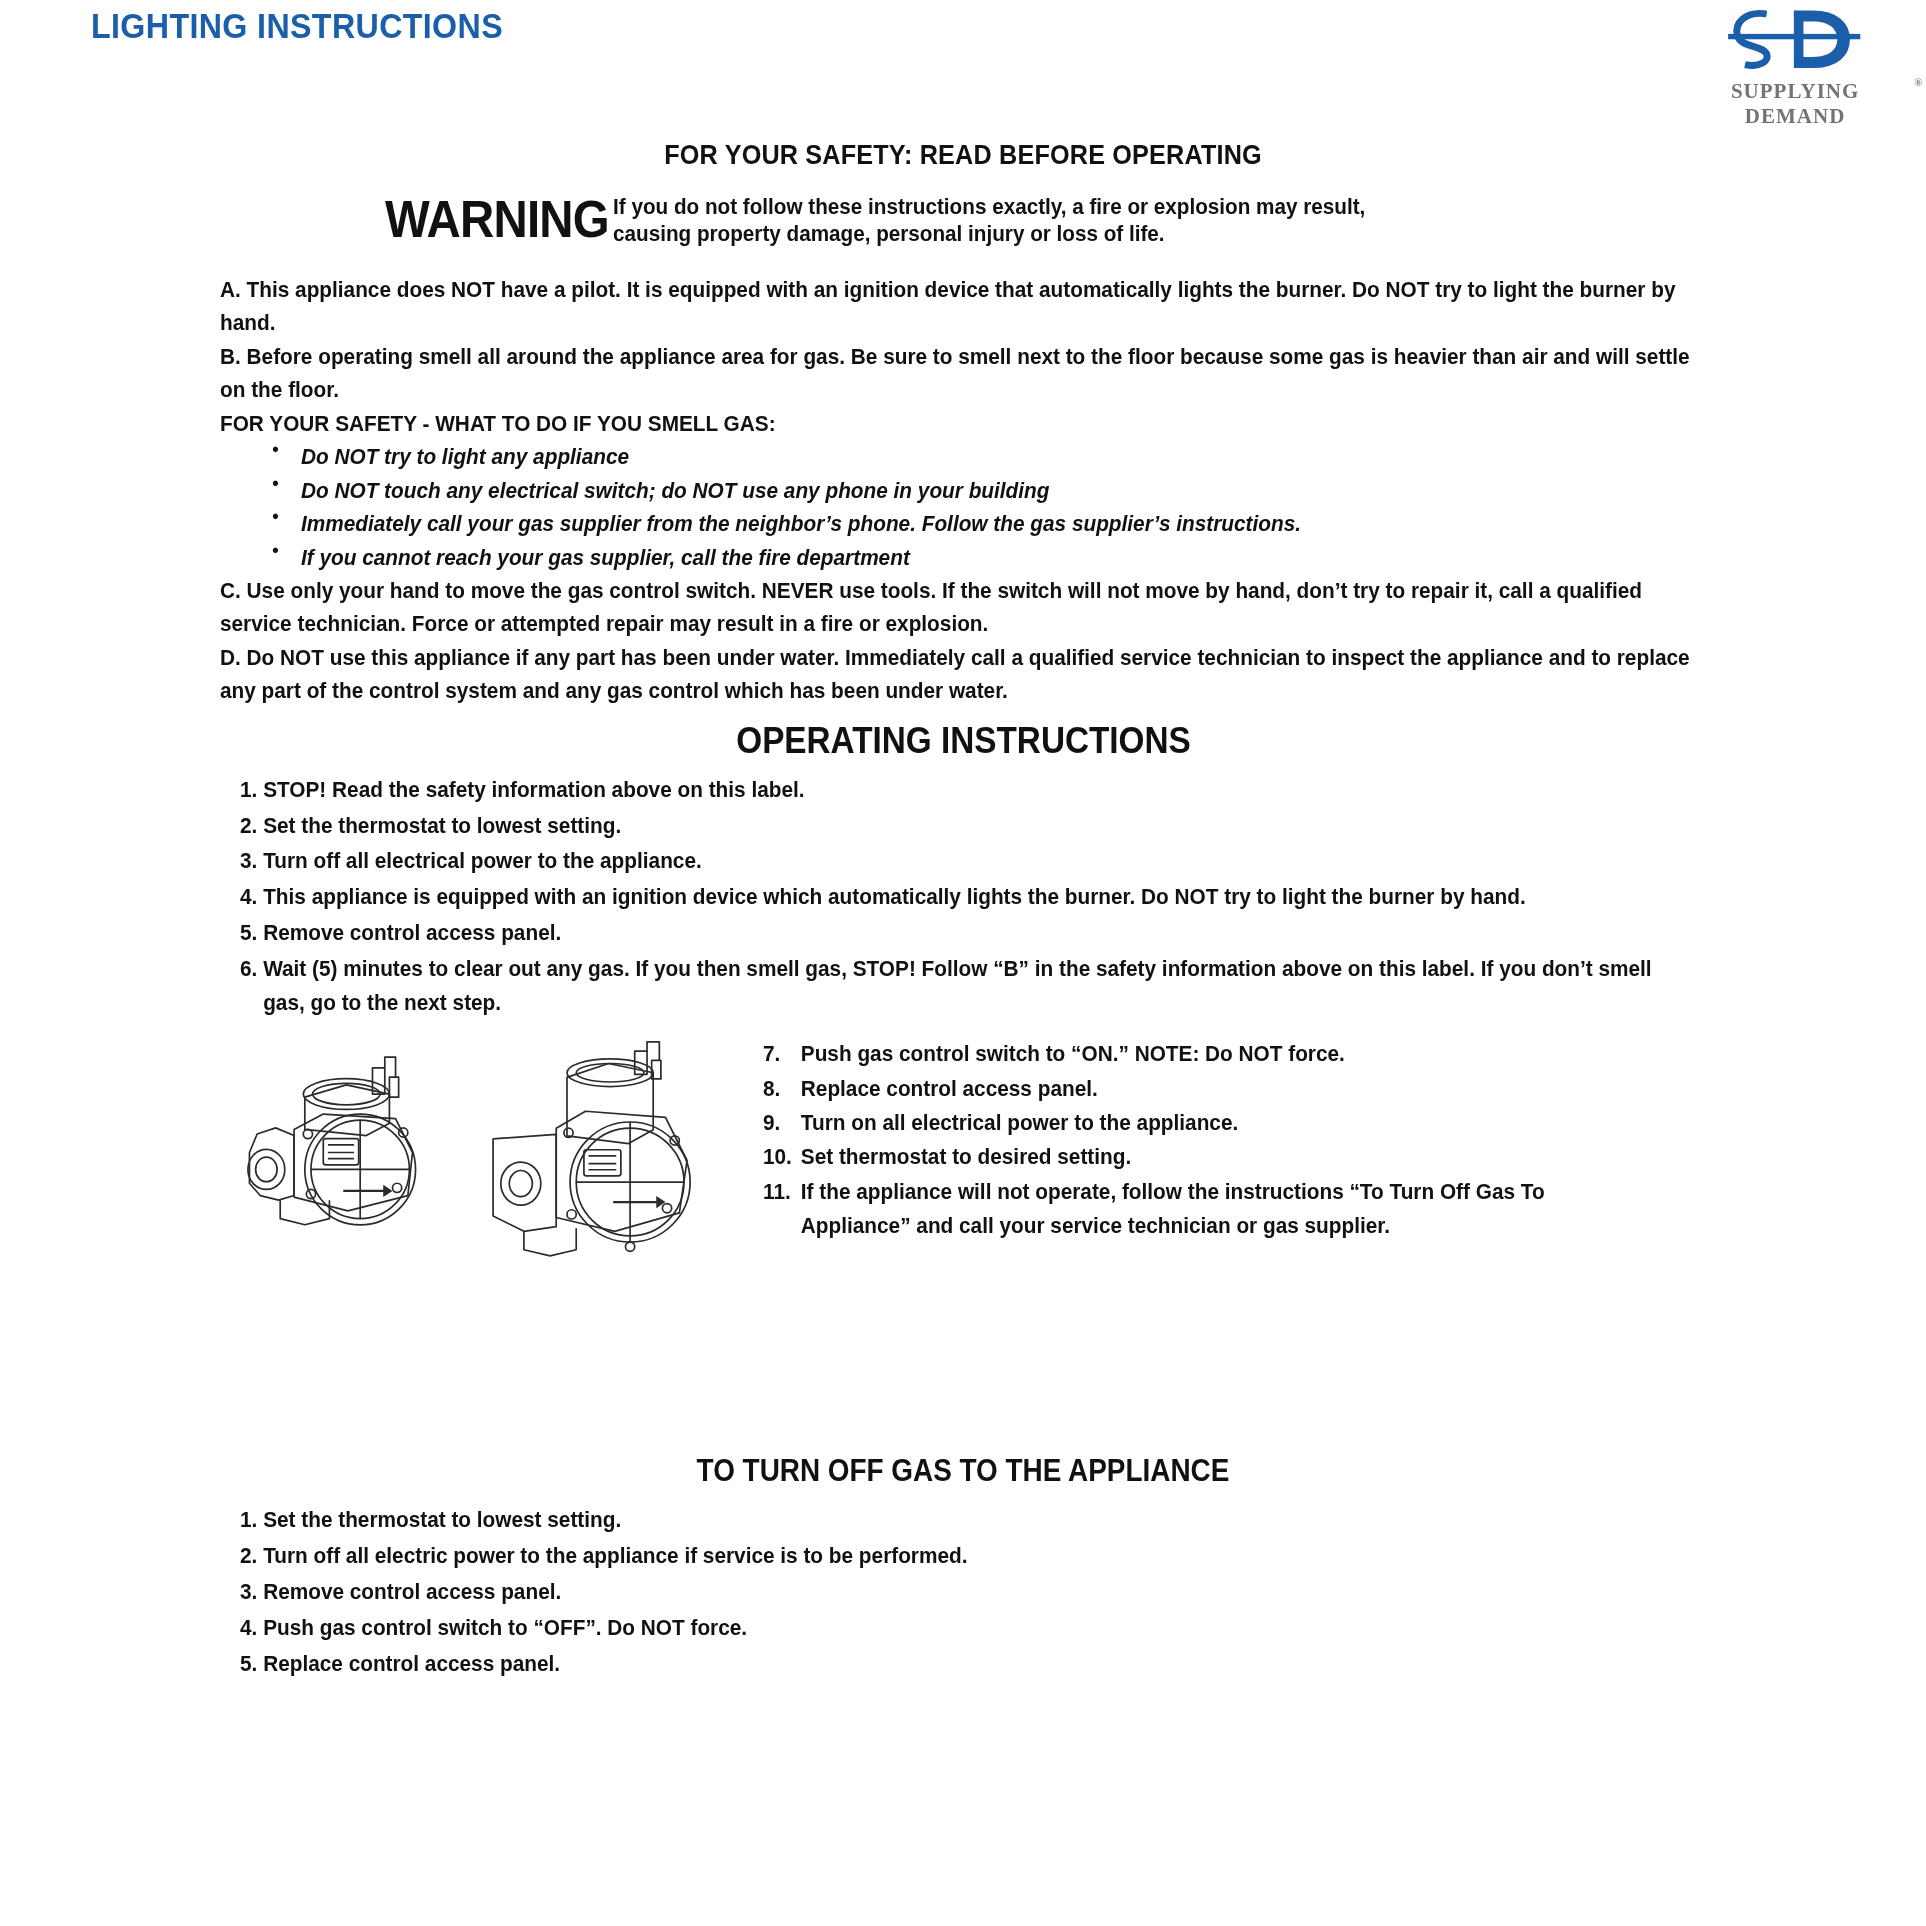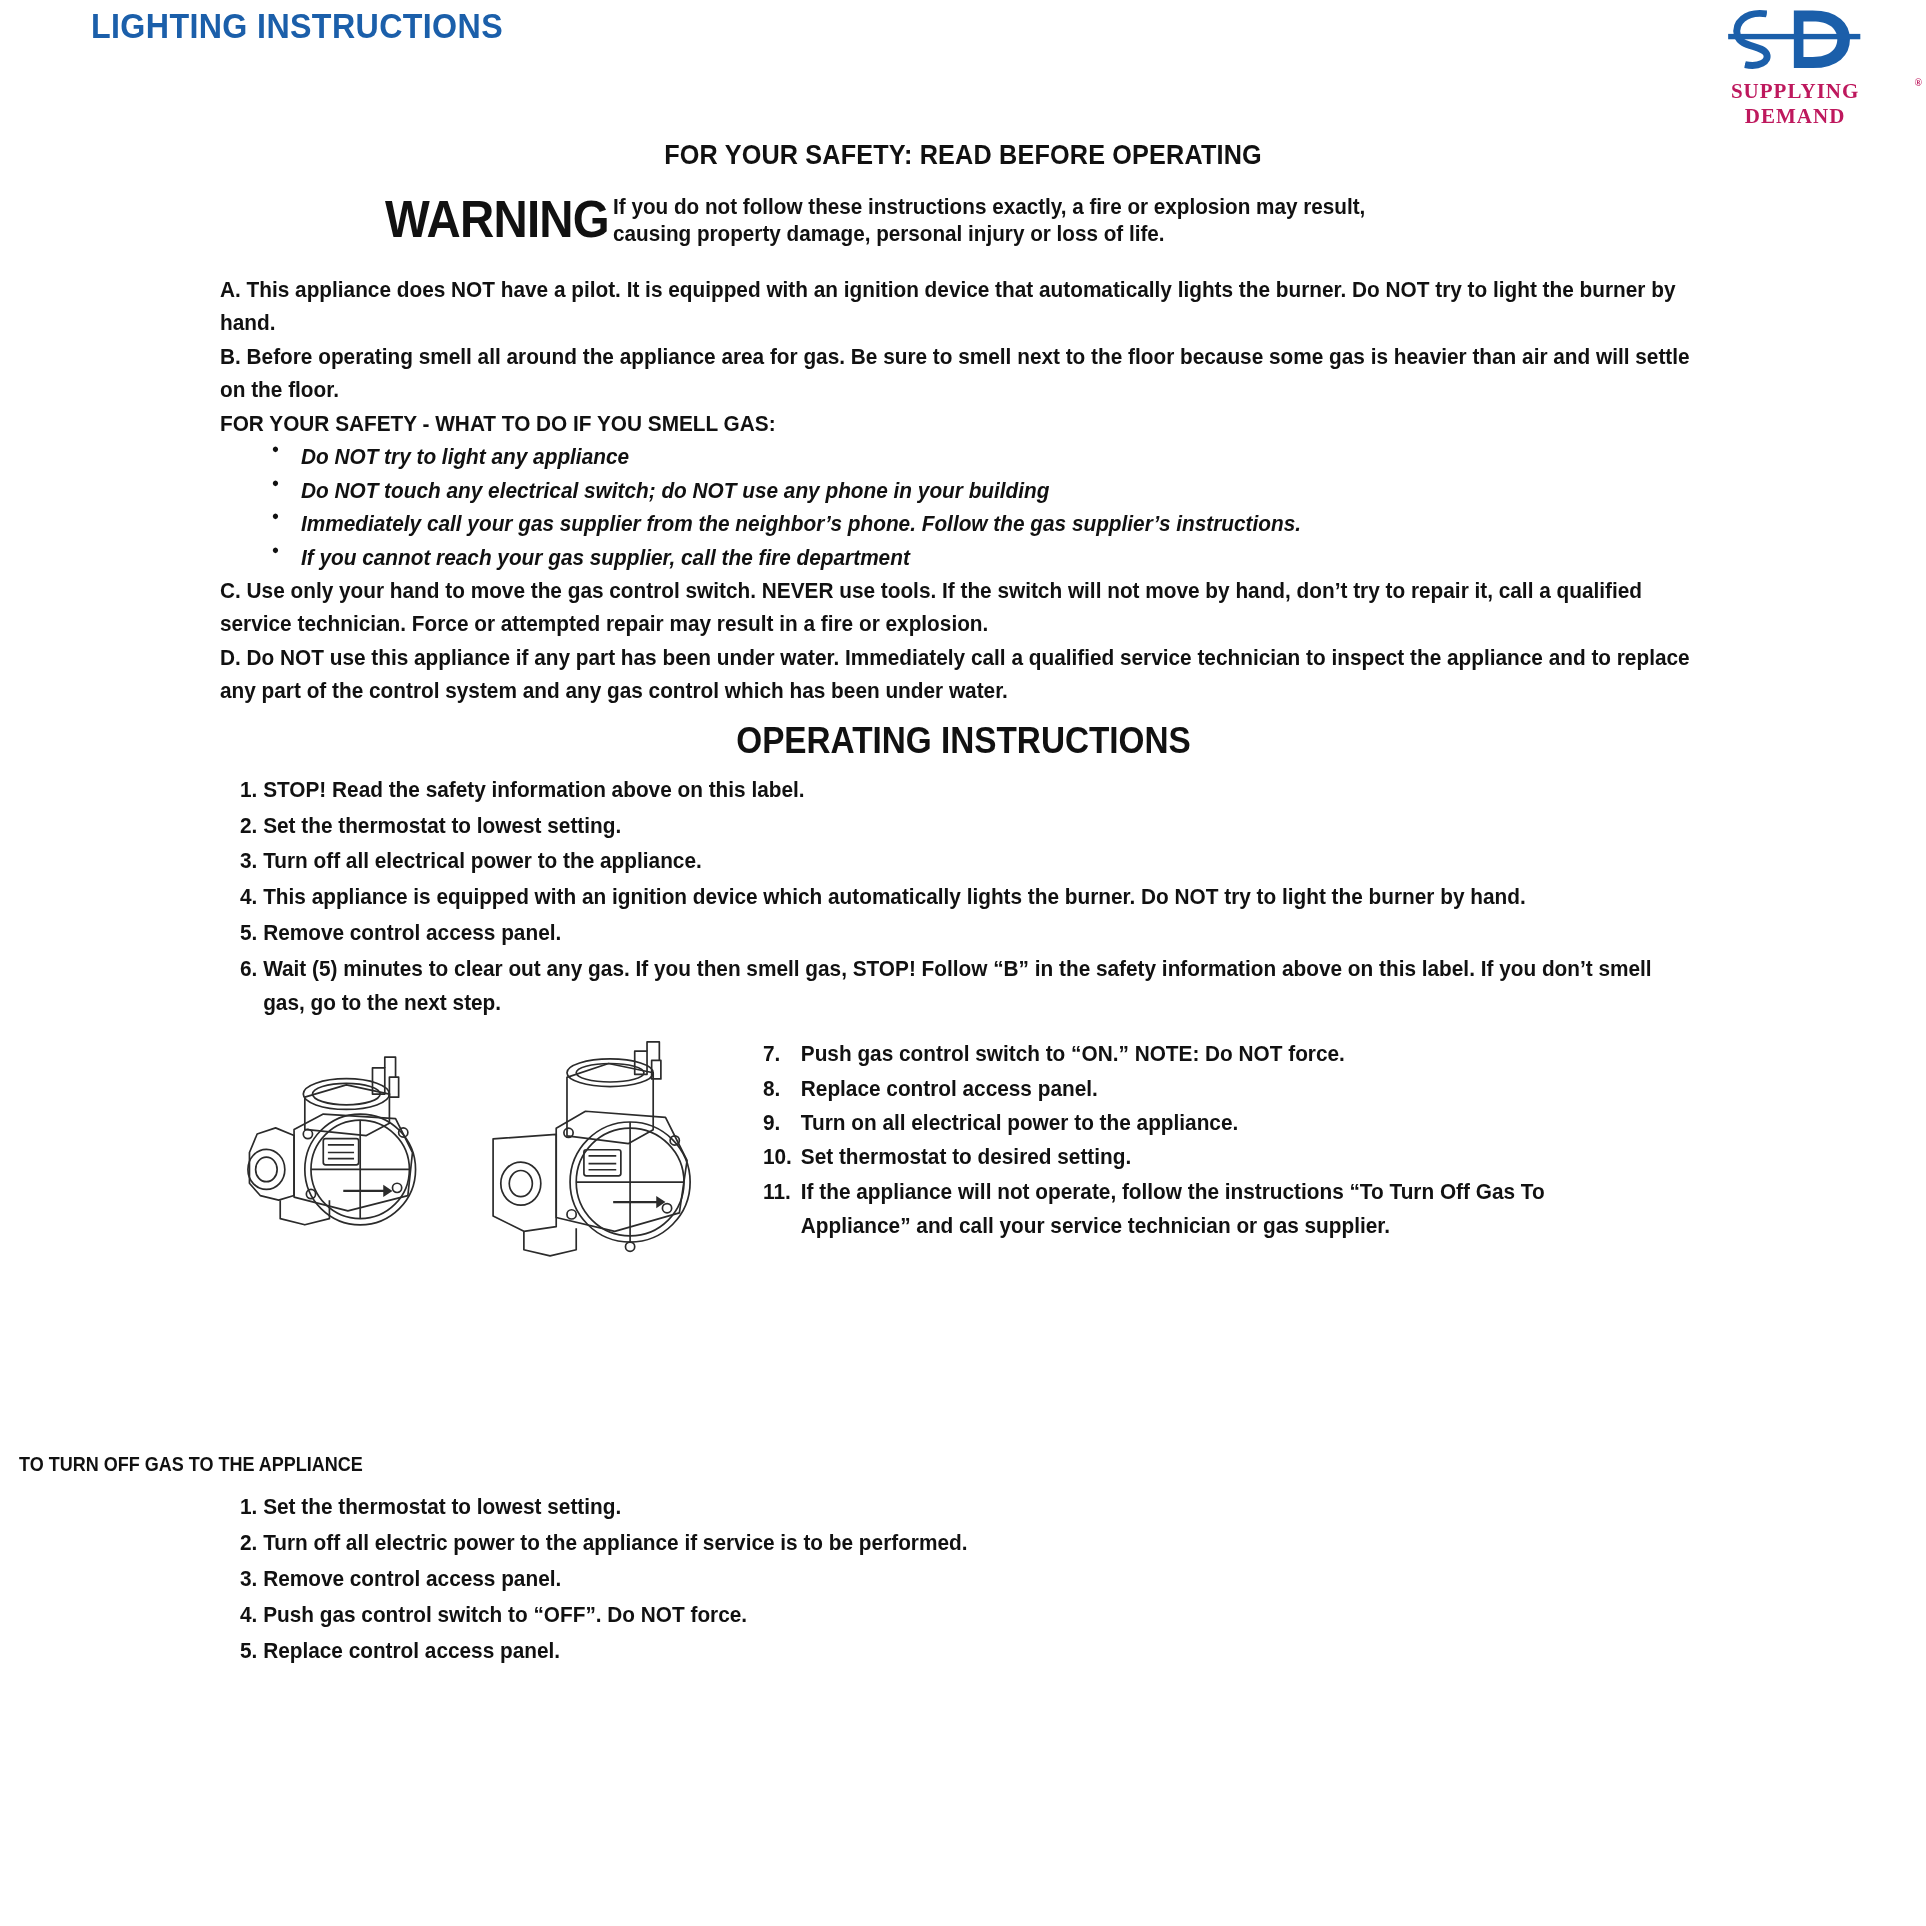--- a/index.html
+++ b/index.html
@@ -50,21 +50,21 @@
   }
   .logo-mark {
     width: 146px;
     height: 77px;
     margin: 0 auto;
     position: relative;
   }
   .logo-mark svg { display: block; }
   .logo-text {
     font-size: 21px;
-    color: #be185d;
+    color: #737373;
     font-family: "Liberation Serif", serif;
     font-weight: bold;
     letter-spacing: 1px;
     margin-top: 1.5px;
     position: relative;
     display: inline-block;
   }
   .logo-text .reg {
     position: absolute;
     right: -12.3px;
@@ -208,22 +208,22 @@
   }
   .right-steps .rs .num {
     position: absolute;
     left: 0;
     top: 0;
     width: 37px;
     text-align: left;
   }
 
   .turnoff-head {
-    text-align: left;
-    font-size: 20px;
+    text-align: center;
+    font-size: 31px;
     font-weight: bold;
     margin-top: 146px;
   }
   .turnoff-head span { display: inline-block; transform: scaleX(0.9); }
 
   ol.steps.turnoff {
     margin-top: 14px;
   }
 </style>
 </head>

